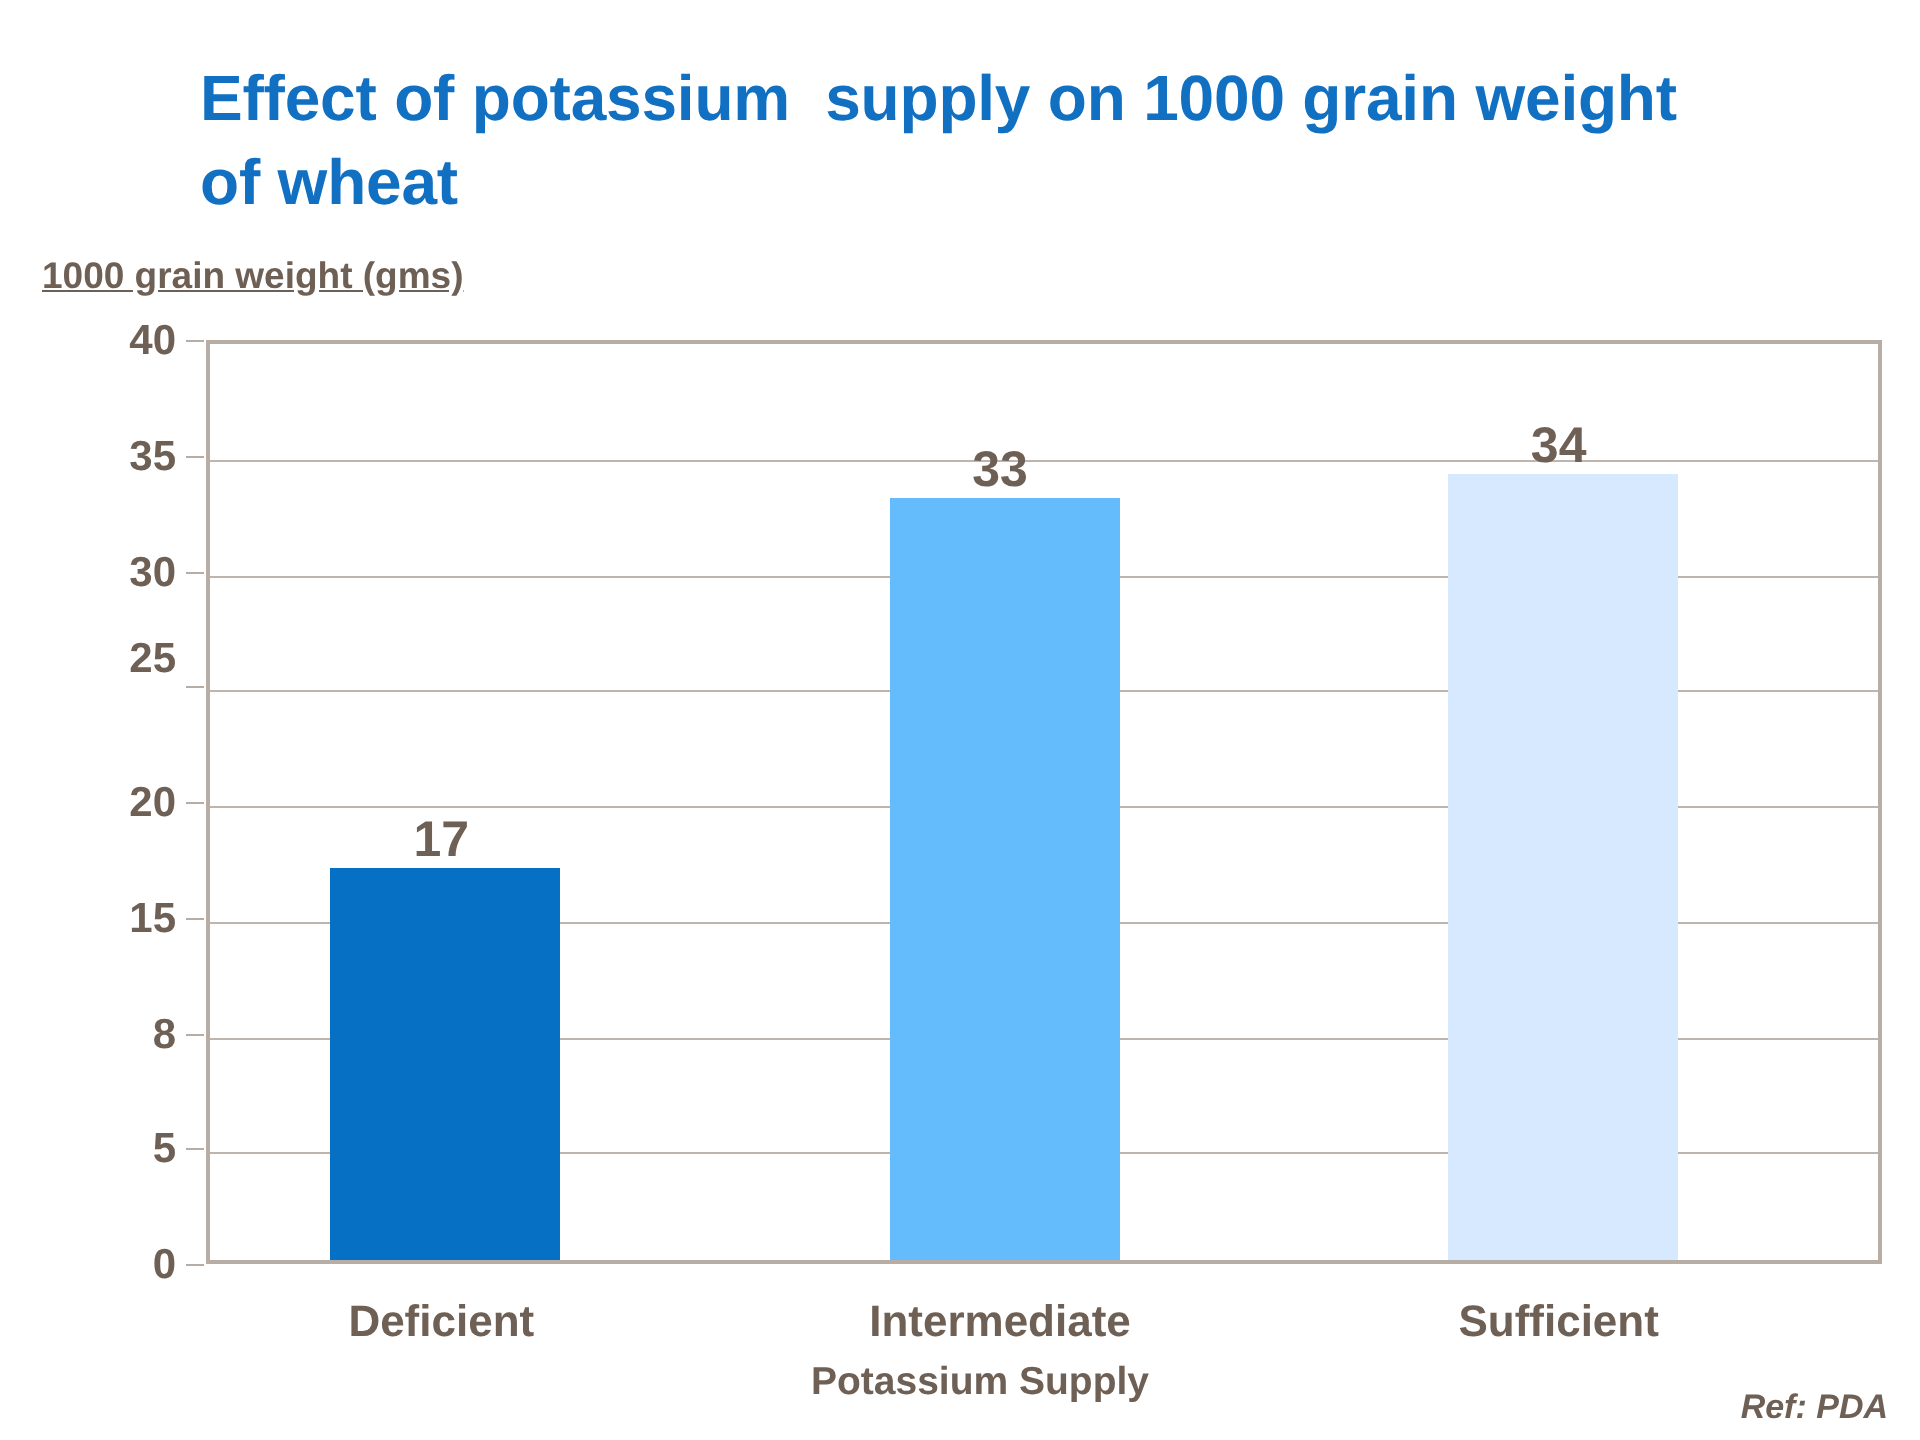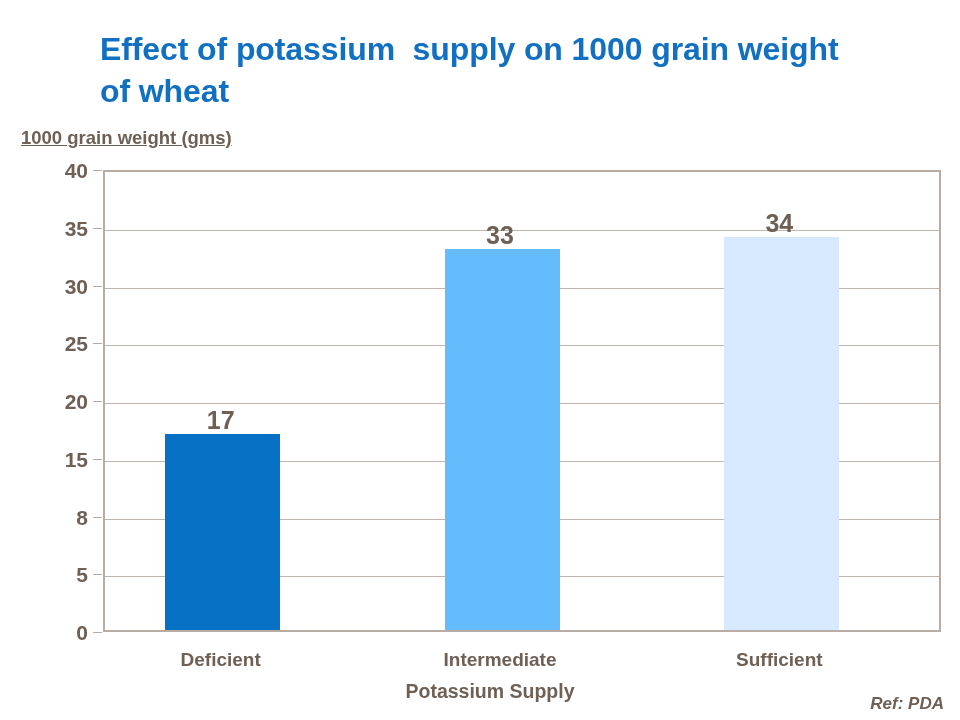--- a/index.html
+++ b/index.html
@@ -97,21 +97,21 @@
     font-weight: bold;
     color: #6f6055;
     text-align: center;
     line-height: 1;
     white-space: nowrap;
   }
 
   
   .cat-label {
     position: absolute;
-    font-size: 19px;
+    font-size: 22px;
     font-weight: bold;
     color: #6f6055;
     text-align: center;
     line-height: 1;
     white-space: nowrap;
   }
 
   
   #x-axis-title {
     position: absolute;
@@ -147,21 +147,21 @@
 <div id="y-axis-title">1000 grain weight (gms)</div>
 
 <div id="y-axis-ticks">
     <div class="y-tick-mark" style="top: 170px;"></div>
     <div class="y-tick-label" style="top: 160px;">40</div>
     <div class="y-tick-mark" style="top: 227.75px;"></div>
     <div class="y-tick-label" style="top: 217.75px;">35</div>
     <div class="y-tick-mark" style="top: 285.5px;"></div>
     <div class="y-tick-label" style="top: 275.5px;">30</div>
     <div class="y-tick-mark" style="top: 343.25px;"></div>
-    <div class="y-tick-label" style="top: 333px;">25</div>
+    <div class="y-tick-label" style="top: 319px;">25</div>
     <div class="y-tick-mark" style="top: 401px;"></div>
     <div class="y-tick-label" style="top: 391px; margin-left: 12px;">20</div>
     <div class="y-tick-mark" style="top: 458.75px;"></div>
     <div class="y-tick-label" style="top: 448.75px;">15</div>
     <div class="y-tick-mark" style="top: 516.5px;"></div>
     <div class="y-tick-label" style="top: 506.5px;">8</div>
     <div class="y-tick-mark" style="top: 574.25px;"></div>
     <div class="y-tick-label" style="top: 564.25px;">5</div>
     <div class="y-tick-mark" style="top: 632px;"></div>
     <div class="y-tick-label" style="top: 622px;">0</div>

